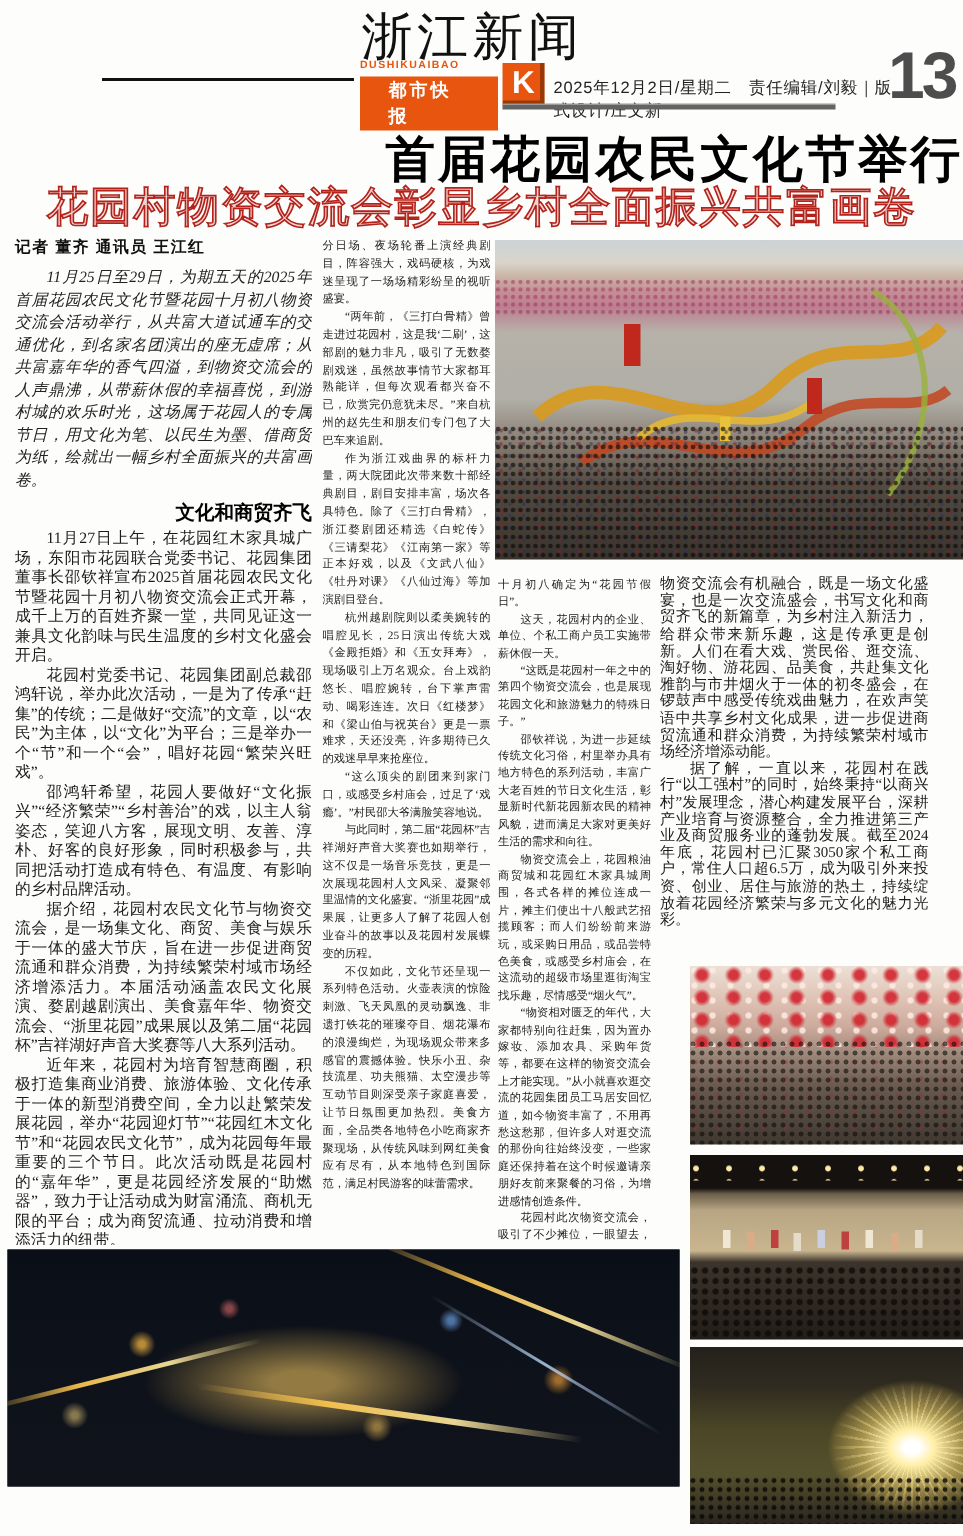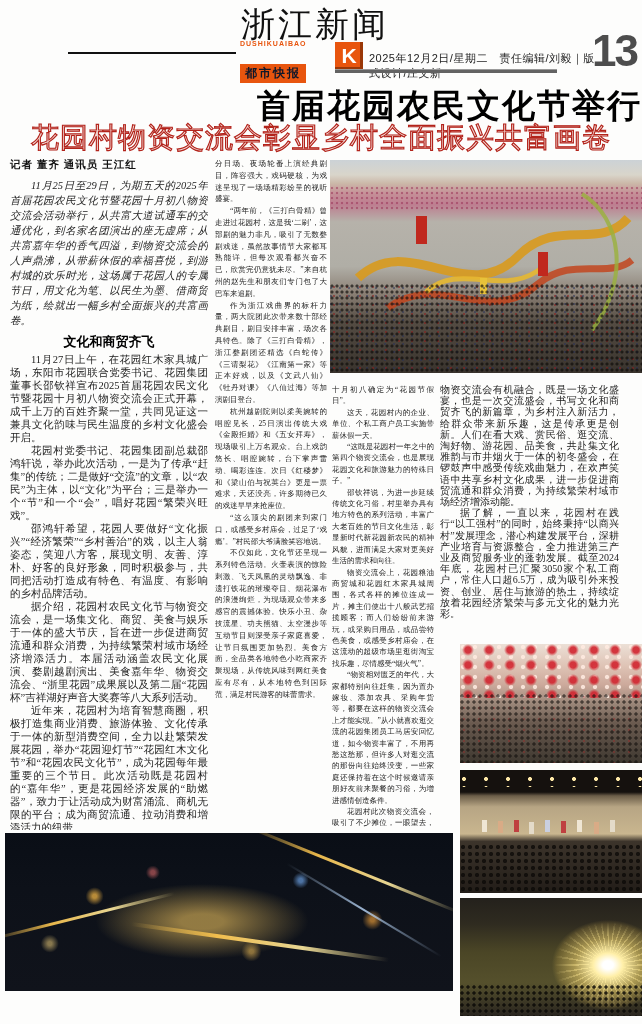--- a/index.html
+++ b/index.html
@@ -8,22 +8,22 @@
   [data-name]{box-sizing:border-box;}
 
   
   .m-title{position:absolute;left:220px;top:2px;width:190px;text-align:center;
            font-family:"Liberation Sans",sans-serif;font-weight:400;font-size:34px;
            letter-spacing:3px;color:#111;}
   .m-rule{position:absolute;left:68px;top:52px;width:168px;height:2px;background:#111;}
   .m-brand{position:absolute;left:240px;top:40px;width:92px;}
   .m-latin{font-family:"Liberation Sans",sans-serif;font-size:7px;font-weight:bold;
            letter-spacing:1px;color:#e8550e;}
-  .m-cn{margin-top:17px;background:#e8550e;color:#0f172a;font-family:"Liberation Sans",sans-serif;
-        font-weight:bold;font-size:12px;padding:1px 5px;display:inline-block;letter-spacing:2px;}
+  .m-cn{margin-top:4px;background:#e8550e;color:#ffffff;font-family:"Liberation Sans",sans-serif;
+        font-weight:bold;font-size:12px;padding:1px 19px;display:inline-block;letter-spacing:2px;}
   .m-k{position:absolute;left:335px;top:42px;width:28px;height:28px;background:#e8550e;
        color:#fff;font-family:"Liberation Sans",sans-serif;font-weight:bold;font-size:21px;
        text-align:center;line-height:28px;box-shadow:inset -3px -3px 0 rgba(60,20,0,.45);}
   .m-date{position:absolute;left:369px;top:51px;width:230px;font-family:Liberation Sans, sans-serif;
           font-size:11px;color:#222;letter-spacing:.5px;}
   .m-dbl{position:absolute;left:335px;top:69px;width:222px;height:3px;
          border-top:1px solid #9a9a9a;border-bottom:3px solid #636363;}
   .m-page{position:absolute;right:4px;top:26px;width:46px;text-align:left;
           font-family:"Liberation Sans",sans-serif;font-weight:bold;font-size:44px;
           color:#4d4d4d;letter-spacing:-2px;}
@@ -39,21 +39,21 @@
           font-weight:bold;font-size:10.5px;color:#111;letter-spacing:1px;}
 
   
   .col{position:absolute;overflow:hidden;text-align:justify;}
   .col p{margin:0;text-indent:2em;}
   .col p.cont{text-indent:0;}
   .col h3{margin:5px 0 4px 0;text-align:center;font-family:"Liberation Sans",sans-serif;
           font-weight:bold;color:#000;text-indent:0;}
   .col1{left:10px;top:178px;width:198px;height:652px;font-size:10.5px;line-height:13px;}
   .col1 .lede{line-height:15px;color:#222;font-style:italic;margin-bottom:6px;}
-  .col1 h3{font-size:13px;margin:7px 0 5px 0;}
+  .col1 h3{font-size:13px;margin:7px 0 5px 0;text-align:right;}
   .col2{left:215px;top:158px;width:112px;height:676px;font-size:7.5px;line-height:11.8px;}
   .col3{left:332px;top:384px;width:102px;height:446px;font-size:7.5px;line-height:11.4px;}
   .col4{left:440px;top:384px;width:179px;height:253px;font-size:10px;line-height:11.2px;}
 
   
   .ph{position:absolute;overflow:hidden;}
   .layer{position:absolute;}
 
   .ph-dragon{left:330px;top:160px;width:312px;height:213px;
     background:linear-gradient(#ccd2d6 0%,#d9d5ca 7%,#cbb8a8 11%,#c58e97 16%,#bd7e90 21%,
@@ -154,20 +154,21 @@
     <p data-name="paragraph">近年来，花园村为培育智慧商圈，积极打造集商业消费、旅游体验、文化传承于一体的新型消费空间，全力以赴繁荣发展花园，举办“花园迎灯节”“花园红木文化节”和“花园农民文化节”，成为花园每年最重要的三个节日。此次活动既是花园村的“嘉年华”，更是花园经济发展的“助燃器”，致力于让活动成为财富涌流、商机无限的平台；成为商贸流通、拉动消费和增添活力的纽带。</p>
 
   </div>
 
   <div class="col col2" data-name="article-column-2">
     <p class="cont" data-name="paragraph">分日场、夜场轮番上演经典剧目，阵容强大，戏码硬核，为戏迷呈现了一场场精彩纷呈的视听盛宴。</p>
     <p data-name="paragraph">“两年前，《三打白骨精》曾走进过花园村，这是我‘二刷’，这部剧的魅力非凡，吸引了无数婺剧戏迷，虽然故事情节大家都耳熟能详，但每次观看都兴奋不已，欣赏完仍意犹未尽。”来自杭州的赵先生和朋友们专门包了大巴车来追剧。</p>
     <p data-name="paragraph">作为浙江戏曲界的标杆力量，两大院团此次带来数十部经典剧目，剧目安排丰富，场次各具特色。除了《三打白骨精》，浙江婺剧团还精选《白蛇传》《三请梨花》《江南第一家》等正本好戏，以及《文武八仙》《牡丹对课》《八仙过海》等加演剧目登台。</p>
     <p data-name="paragraph">杭州越剧院则以柔美婉转的唱腔见长，25日演出传统大戏《金殿拒婚》和《五女拜寿》，现场吸引上万名观众。台上戏韵悠长、唱腔婉转，台下掌声雷动、喝彩连连。次日《红楼梦》和《梁山伯与祝英台》更是一票难求，天还没亮，许多期待已久的戏迷早早来抢座位。</p>
     <p data-name="paragraph">“这么顶尖的剧团来到家门口，或感受乡村庙会，过足了‘戏瘾’。”村民邵大爷满脸笑容地说。</p>
+    <p data-name="paragraph">与此同时，第二届“花园杯”吉祥湖好声音大奖赛也如期举行，这不仅是一场音乐竞技，更是一次展现花园村人文风采、凝聚邻里温情的文化盛宴。“浙里花园”成果展，让更多人了解了花园人创业奋斗的故事以及花园村发展蝶变的历程。</p>
     <p data-name="paragraph">不仅如此，文化节还呈现一系列特色活动。火壶表演的惊险刺激、飞天凤凰的灵动飘逸、非遗打铁花的璀璨夺目、烟花瀑布的浪漫绚烂，为现场观众带来多感官的震撼体验。快乐小丑、杂技流星、功夫熊猫、太空漫步等互动节目则深受亲子家庭喜爱，让节日氛围更加热烈。美食方面，全品类各地特色小吃商家齐聚现场，从传统风味到网红美食应有尽有，从本地特色到国际范，满足村民游客的味蕾需求。</p>
 
   </div>
 
   <div class="col col3" data-name="article-column-3">
     <p class="cont" data-name="paragraph">十月初八确定为“花园节假日”。</p>
     <p data-name="paragraph">这天，花园村内的企业、单位、个私工商户员工实施带薪休假一天。</p>
     <p data-name="paragraph">“这既是花园村一年之中的第四个物资交流会，也是展现花园文化和旅游魅力的特殊日子。”</p>
     <p data-name="paragraph">邵钦祥说，为进一步延续传统文化习俗，村里举办具有地方特色的系列活动，丰富广大老百姓的节日文化生活，彰显新时代新花园新农民的精神风貌，进而满足大家对更美好生活的需求和向往。</p>
     <p data-name="paragraph">物资交流会上，花园粮油商贸城和花园红木家具城周围，各式各样的摊位连成一片，摊主们使出十八般武艺招揽顾客；而人们纷纷前来游玩，或采购日用品，或品尝特色美食，或感受乡村庙会，在这流动的超级市场里逛街淘宝找乐趣，尽情感受“烟火气”。</p>

